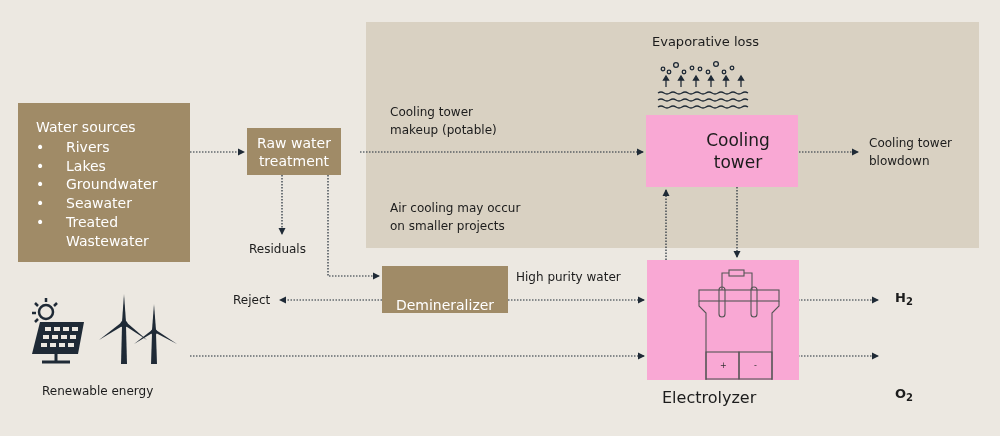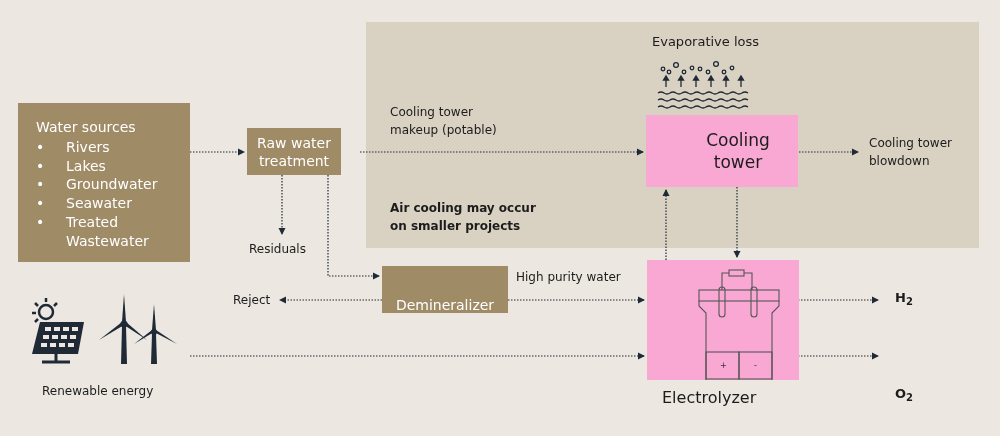--- a/index.html
+++ b/index.html
@@ -72,21 +72,21 @@
 
 <div class="abs box-brown demin">
   <span>Demineralizer</span>
 </div>
 <div class="abs txt" style="left:233px; top:291px;">Reject</div>
 <div class="abs txt" style="left:516px; top:268px;">High purity water</div>
 
 <div class="abs txt" style="left:390px; top:103px;">
   <span>Cooling tower</span><br><span>makeup (potable)</span>
 </div>
-<div class="abs txt" style="left:390px; top:199px;font-weight:bold;">
+<div class="abs txt" style="left:390px; top:199px;">
   <span>Air cooling may occur</span><br><span>on smaller projects</span>
 </div>
 <div class="abs" style="left:652px; top:34px; font-size:13px;">Evaporative loss</div>
 
 <svg class="abs" style="left:656px; top:60px;" width="100" height="52" viewBox="0 0 100 52">
   <g fill="none" stroke="#1f2a36" stroke-width="1.3">
     <circle cx="7" cy="9" r="1.8"></circle>
       <circle cx="13" cy="12" r="1.8"></circle>
       <circle cx="20" cy="5" r="2.4"></circle>
     <circle cx="28" cy="12" r="1.8"></circle>

